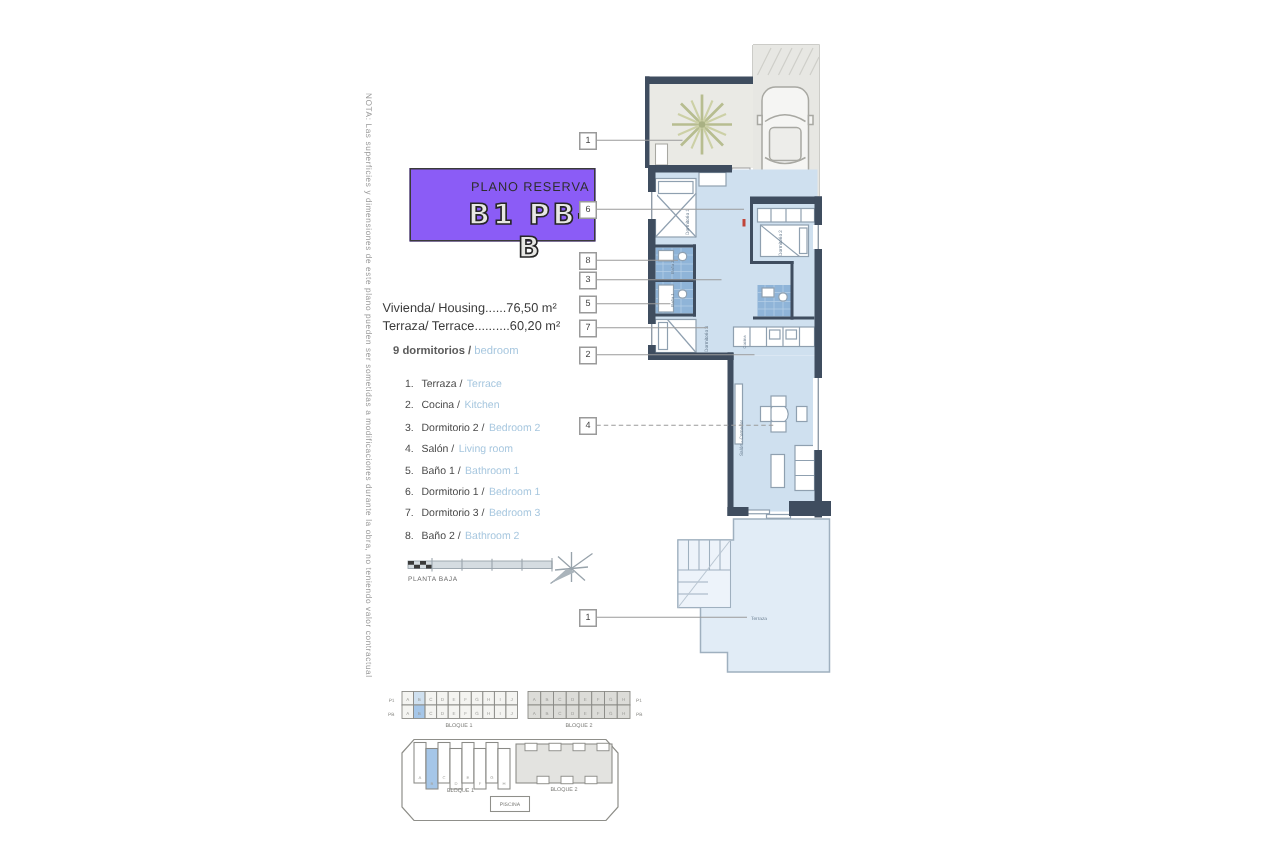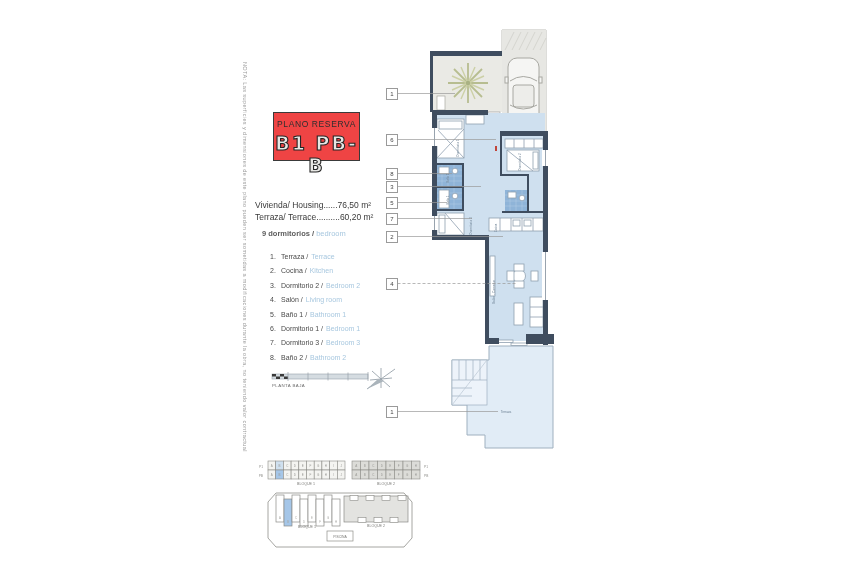--- a/index.html
+++ b/index.html
@@ -1,21 +1,21 @@
 <!DOCTYPE html>
 <html><head>
 <meta charset="utf-8">
 <style>
   html,body{margin:0;padding:0;background:#ffffff;}
   .canvas{position:relative;width:850px;height:572px;background:#fff;overflow:hidden;
           font-family:"Liberation Sans",sans-serif;color:#3c3c3c;}
   .note{position:absolute;left:242px;top:62px;height:402px;writing-mode:vertical-rl;
         font-size:5.5px;letter-spacing:.4px;color:#9a9a9a;}
   .title-block{position:absolute;left:273px;top:112px;width:85px;height:47px;
-        border:1.5px solid #3a3a3a;text-align:center;background:#ef4444;}
+        border:1.5px solid #3a3a3a;text-align:center;background:#8b5cf6;padding-left:37px;}
   .tb-label{font-size:8.5px;letter-spacing:.6px;color:#2e2e2e;margin-top:6px;}
   .tb-unit{font-size:19px;font-weight:bold;letter-spacing:2px;color:#e7e7e4;
         -webkit-text-stroke:1.1px #262626;margin-top:3px;font-family:"DejaVu Sans",sans-serif;}
   .areas{position:absolute;left:255px;top:200px;font-size:8.5px;color:#3a3a3a;line-height:11.5px;white-space:nowrap;}
   .legend-head{position:absolute;left:262px;top:229px;font-size:7.5px;font-weight:bold;color:#5c5c5c;white-space:nowrap;}
   .legend-head .en{color:#a7c7df;font-weight:normal;}
   .legend-list{position:absolute;left:270px;top:253px;display:flex;flex-direction:column;gap:7.4px;
         font-size:7px;color:#4a4a4a;white-space:nowrap;}
   .legend-item{display:flex;}
   .legend-item .num{width:11px;}

